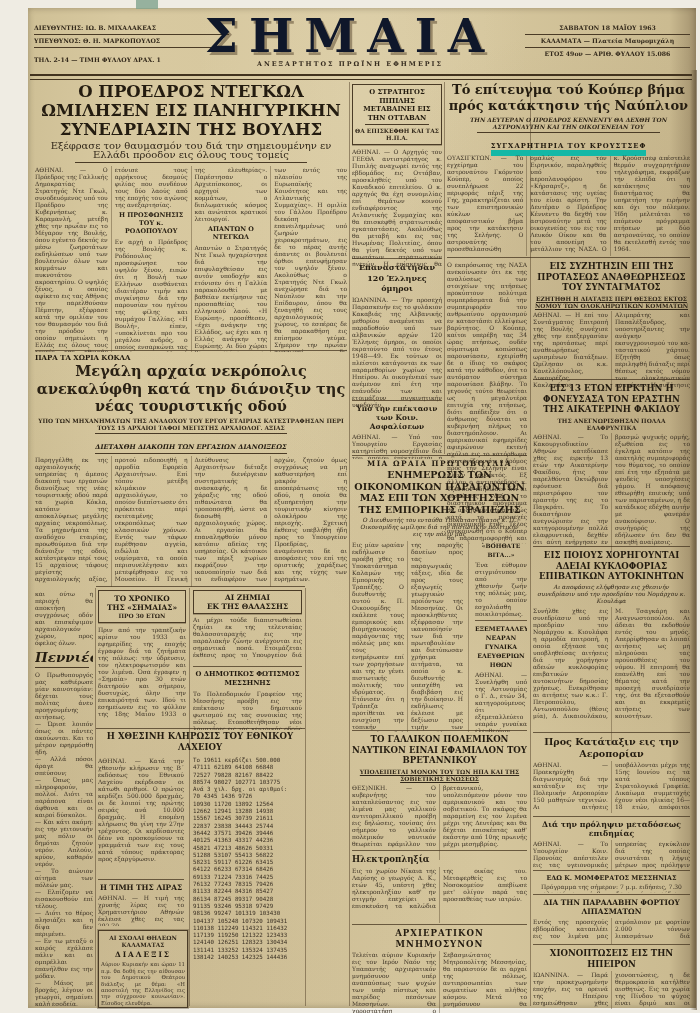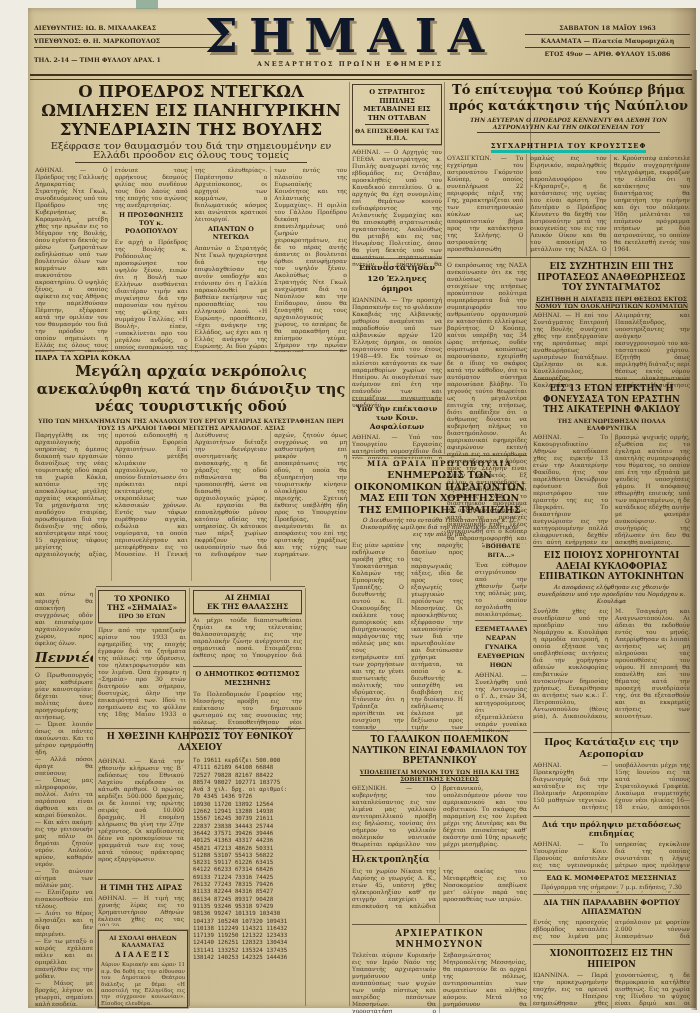--- a/index.html
+++ b/index.html
@@ -115,21 +115,21 @@
   </div>
   <div class="blk bt" style="left:352px;top:400px;width:90px;">
     <div class="h-sm c">Υπό την επέκτασιν των Κοιν. Ασφαλίσεων</div>
     <div class="bd j" style="height:26px;margin-top:2px;">ΑΘΗΝΑΙ. — Υπό του Υπουργείου Εργασίας κατηρτίσθη νομοσχέδιον διά του οποίου επεκτείνεται η κοινωνική ασφάλισις και εις τους αγροτικούς πληθυσμούς.</div>
   </div>
 
   <div class="blk" style="left:447px;top:82px;width:243px;height:174px;">
     <div class="h-cooper c">Τό επίτευγμα τού Κούπερ βήμα πρός κατάκτησιν τής Ναύπλιον</div>
     <div class="sub-sm c" style="font-style:italic;margin-top:2px;">ΤΗΝ ΔΕΥΤΕΡΑΝ Ο ΠΡΟΕΔΡΟΣ ΚΕΝΝΕΝΤΥ ΘΑ ΔΕΧΘΗ ΤΟΝ ΑΣΤΡΟΝΑΥΤΗΝ ΚΑΙ ΤΗΝ ΟΙΚΟΓΕΝΕΙΑΝ ΤΟΥ</div>
     <div class="c" style="margin:2px 30px;border-top:1px solid #4a3b26;">
-      <span class="h-sm" style="font-size:6.8px;letter-spacing:1px;border-bottom:3px solid #14b8a6;">ΣΥΓΧΑΡΗΤΗΡΙΑ ΤΟΥ ΚΡΟΥΣΤΣΕΦ</span>
+      <span class="h-sm" style="font-size:6.8px;letter-spacing:1px;border-bottom:6px solid #14b8a6;">ΣΥΓΧΑΡΗΤΗΡΙΑ ΤΟΥ ΚΡΟΥΣΤΣΕΦ</span>
     </div>
     <div style="height:108px;">
       <div class="cols3 bd j">ΟΥΑΣΙΓΚΤΩΝ. — Το εγχείρημα του αστροναύτου Γκόρντον Κούπερ, ο οποίος συνεπλήρωσε 22 περιφοράς πέριξ της Γης, χαρακτηρίζεται υπό των επιστημονικών κύκλων ως αποφασιστικόν βήμα προς την κατάκτησιν της Σελήνης. Ο αστροναύτης προσεθαλασσώθη ομαλώς εις τον Ειρηνικόν, παραληφθείς υπό του αεροπλανοφόρου «Κήρσαρτζ», η δε κατάστασις της υγείας του είναι αρίστη. Την Δευτέραν ο Πρόεδρος Κέννεντυ θα δεχθή τον αστροναύτην μετά της οικογενείας του εις τον Λευκόν Οίκον και θα του απονείμη το μετάλλιον της ΝΑΣΑ. Ο κ. Κρούστσεφ απέστειλε θερμόν συγχαρητήριον τηλεγράφημα, εκφράζων την ελπίδα ότι η κατάκτησις του διαστήματος θα υπηρετήση την ειρήνην και όχι τον πόλεμον. Ήδη μελετάται το επόμενον πρόγραμμα πτήσεων με δύο αστροναύτας, το οποίον θα εκτελεσθή εντός του 1964.</div>
     </div>
   </div>
   <div class="hr" style="left:447px;top:257px;width:243px;"></div>
   <div class="blk" style="left:447px;top:261px;width:80px;height:283px;">
     <div class="bd j" style="height:100%;">Ο εκπρόσωπος της ΝΑΣΑ ανεκοίνωσεν ότι εκ της αναλύσεως των στοιχείων της πτήσεως προκύπτουν πολύτιμα συμπεράσματα διά την συμπεριφοράν του ανθρωπίνου οργανισμού εν καταστάσει ελλείψεως βαρύτητος. Ο Κούπερ, καίτοι υπερέβη τας 34 ώρας πτήσεως, ουδέν σύμπτωμα κοπώσεως παρουσίασεν, εχειρίσθη δε ο ίδιος το σκάφος κατά την κάθοδον, ότε το αυτόματον σύστημα παρουσίασε βλάβην. Το γεγονός τούτο θεωρείται ως η μεγαλυτέρα επιτυχία της πτήσεως, διότι απέδειξεν ότι ο άνθρωπος δύναται να κυβερνήση πλήρως το διαστημόπλοιον. Αι αμερικανικαί εφημερίδες αφιερώνουν εκτενή σχόλια εις το κατόρθωμα και τονίζουν ότι ο δρόμος προς την Σελήνην είναι πλέον ανοικτός. Εξ άλλου ο αντιπρόεδρος κ. Τζόνσον εδήλωσεν ότι αι πιστώσεις διά το διαστημικόν πρόγραμμα θα αυξηθούν σημαντικώς κατά το προσεχές οικονομικόν έτος. Τέλος ανεκοινώθη ότι ο Κούπερ θα παρασημοφορηθή και υπό του Δημάρχου της Νέας Υόρκης κατά την μεγαλειώδη υποδοχήν που ετοιμάζεται.</div>
   </div>
 
@@ -147,20 +147,23 @@
     <div class="sub-sm c" style="margin:2px 0;">ΤΗΣ ΑΝΕΓΝΩΡΙΣΘΗΣΑΝ ΠΟΛΛΑ ΕΛΑΦΡΥΝΤΙΚΑ</div>
     <div style="height:124px;">
       <div class="cols2 bd j">ΑΘΗΝΑΙ. — Το Κακουργιοδικείον Αθηνών κατεδίκασε χθες εις ειρκτήν 13 ετών την Αικατερίνην Φακίδου, ήτις τον παρελθόντα Οκτώβριον εφόνευσε διά περιστρόφου τον εραστήν της εις το Παγκράτι. Το δικαστήριον ανεγνώρισεν εις την κατηγορουμένην πολλά ελαφρυντικά, δεχθέν ότι αύτη ενήργησεν εν βρασμώ ψυχικής ορμής, εξωθείσα εις το έγκλημα κατόπιν της απατηλής συμπεριφοράς του θύματος, το οποίον επί έτη την εξηπάτα με ψευδείς υποσχέσεις γάμου. Η απόφασις εθεωρήθη επιεικής υπό των παρισταμένων, η δε κατάδικος εδέχθη αυτήν με φανεράν ανακούφισιν. Ο συνήγορός της εδήλωσεν ότι δεν θα ασκηθή αναίρεσις.</div>
     </div>
   </div>
 
   <div class="blk" style="left:35px;top:353px;width:312px;height:234px;">
     <div class="h-sm" style="font-size:7px;">ΠΑΡΑ ΤΑ ΧΩΡΙΑ ΚΟΚΛΑ</div>
     <div class="h-necro c">Μεγάλη αρχαία νεκρόπολις ανεκαλύφθη κατά την διάνοιξιν της νέας τουριστικής οδού</div>
     <div class="sub-sm c" style="margin-top:2px;">ΥΠΟ ΤΩΝ ΜΗΧΑΝΗΜΑΤΩΝ ΤΗΣ ΑΝΑΔΟΧΟΥ ΤΟΥ ΕΡΓΟΥ ΕΤΑΙΡΙΑΣ ΚΑΤΕΣΤΡΑΦΗΣΑΝ ΠΕΡΙ ΤΟΥΣ 15 ΑΡΧΑΙΟΙ ΤΑΦΟΙ ΜΕΓΙΣΤΗΣ ΑΡΧΑΙΟΛΟΓ. ΑΞΙΑΣ</div>
+    <div class="c" style="margin:2px 60px;border-top:1px solid #4a3b26;border-bottom:1px solid #4a3b26;">
+      <span class="h-sm" style="font-size:6.6px;font-style:italic;">ΔΙΕΤΑΧΘΗ ΔΙΑΚΟΠΗ ΤΩΝ ΕΡΓΑΣΙΩΝ ΔΙΑΝΟΙΞΕΩΣ</span>
+    </div>
     <div style="height:150px;">
       <div class="cols4 bd j">Παρηγγέλθη εκ της αρχαιολογικής υπηρεσίας η άμεσος διακοπή των εργασιών διανοίξεως της νέας τουριστικής οδού παρά τα χωρία Κόκλα, κατόπιν της αποκαλύψεως μεγάλης αρχαίας νεκροπόλεως. Τα μηχανήματα της αναδόχου εταιρίας, προωθούμενα διά την διάνοιξιν της οδού, κατέστρεψαν περί τους 15 αρχαίους τάφους μεγίστης αρχαιολογικής αξίας, προτού ειδοποιηθή η αρμοδία Εφορεία Αρχαιοτήτων. Επί τόπου μετέβη κλιμάκιον αρχαιολόγων, το οποίον διεπίστωσεν ότι πρόκειται περί εκτεταμένης νεκροπόλεως των κλασσικών χρόνων. Εντός των τάφων ευρέθησαν αγγεία, ειδώλια και νομίσματα, τα οποία περισυνελέγησαν και μετεφέρθησαν εις το Μουσείον. Η Γενική Διεύθυνσις Αρχαιοτήτων διέταξε την διενέργειαν συστηματικής ανασκαφής, η δε χάραξις της οδού πιθανώτατα θα τροποποιηθή, ώστε να διασωθή ο αρχαιολογικός χώρος. Αι εργασίαι θα επαναληφθούν μόνον κατόπιν αδείας της υπηρεσίας. Οι κάτοικοι των πέριξ χωρίων εκφράζουν την ικανοποίησίν των διά το ενδιαφέρον των αρχών, ζητούν όμως συγχρόνως να μη καθυστερήση επί μακρόν η αποπεράτωσις της οδού, η οποία θα εξυπηρετήση την τουριστικήν κίνησιν ολοκλήρου της περιοχής. Σχετική έκθεσις υπεβλήθη ήδη προς το Υπουργείον Προεδρίας, αναμένονται δε αι αποφάσεις του επί της οριστικής χαράξεως και της τύχης των ευρημάτων.</div>
     </div>
   </div>
 
   <div class="blk" style="left:35px;top:590px;width:58px;height:416px;">
     <div class="bd j">και ούτω η περιοχή θα αποκτήση συγχρόνως οδόν και επισκέψιμον αρχαιολογικόν χώρον, προς όφελος όλων.</div>
     <div class="pennies-title" style="margin:3px 0 2px 0;">Πεννιές</div>
     <div class="rule" style="margin:0 4px 3px 0;"></div>
     <div class="bd j pre">Ο Πρωθυπουργός μας καθιέρωσε μίαν καινοτομίαν: δέχεται τους πολίτας άνευ προηγουμένης αιτήσεως.

